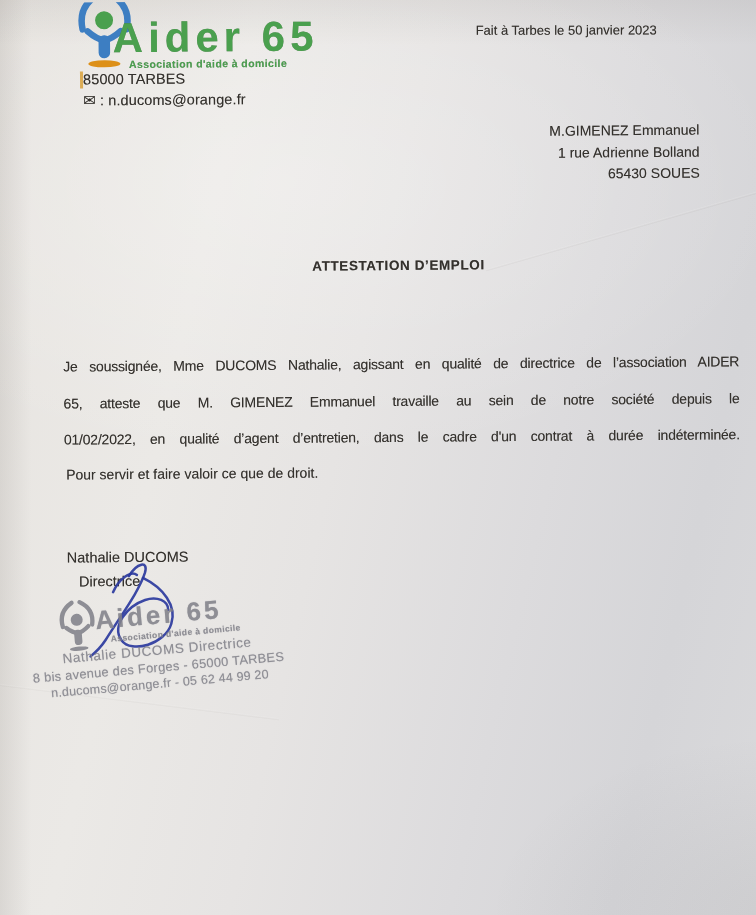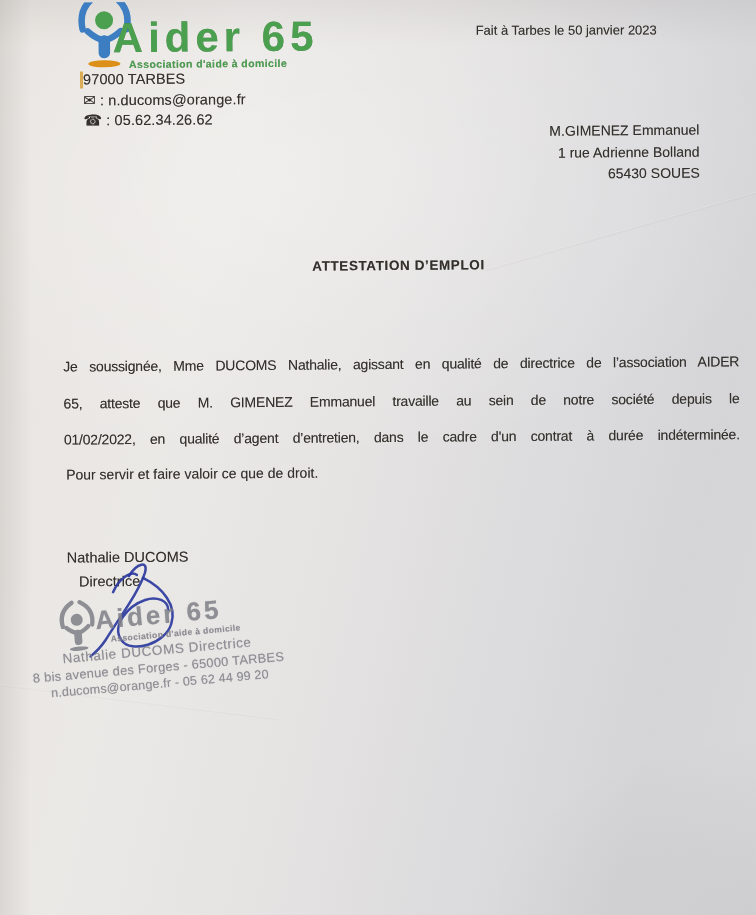--- a/index.html
+++ b/index.html
@@ -87,23 +87,22 @@
       <circle cx="29.5" cy="18" r="9" fill="#4aa04e"></circle>
       <path d="M13,29 Q22,37 29.5,38 Q37,37 46,29" stroke="#3d7ec2" stroke-width="6.5" fill="none" stroke-linecap="round"></path>
       <rect x="23.8" y="33" width="11.5" height="23" rx="5.5" fill="#3d7ec2"></rect>
       <ellipse cx="29.5" cy="61.5" rx="16" ry="3.6" fill="#dd9018"></ellipse>
     </svg>
     <div class="org-name">Aider 65</div>
     <div class="org-tagline">Association d'aide à domicile</div>
 
     <div class="hl-mark"></div>
     <div class="addr">
-      <span style="position:static;display:block;">97000 TARBES</span>
+      <span style="position:static;display:block;">85000 TARBES</span>
       <span style="position:static;display:block;text-align:center;"><span class="glyph">✉</span><span> : n.ducoms@orange.fr</span></span>
-      <span style="position:static;display:block;"><span class="glyph">☎</span><span> : 05.62.34.26.62</span></span>
     </div>
 
     <div class="date-line">Fait à Tarbes le 50 janvier 2023</div>
 
     <div class="recipient">
       <span style="display:block;">M.GIMENEZ Emmanuel</span>
       <span style="display:block;">1 rue Adrienne Bolland</span>
       <span style="display:block;">65430 SOUES</span>
     </div>
 

